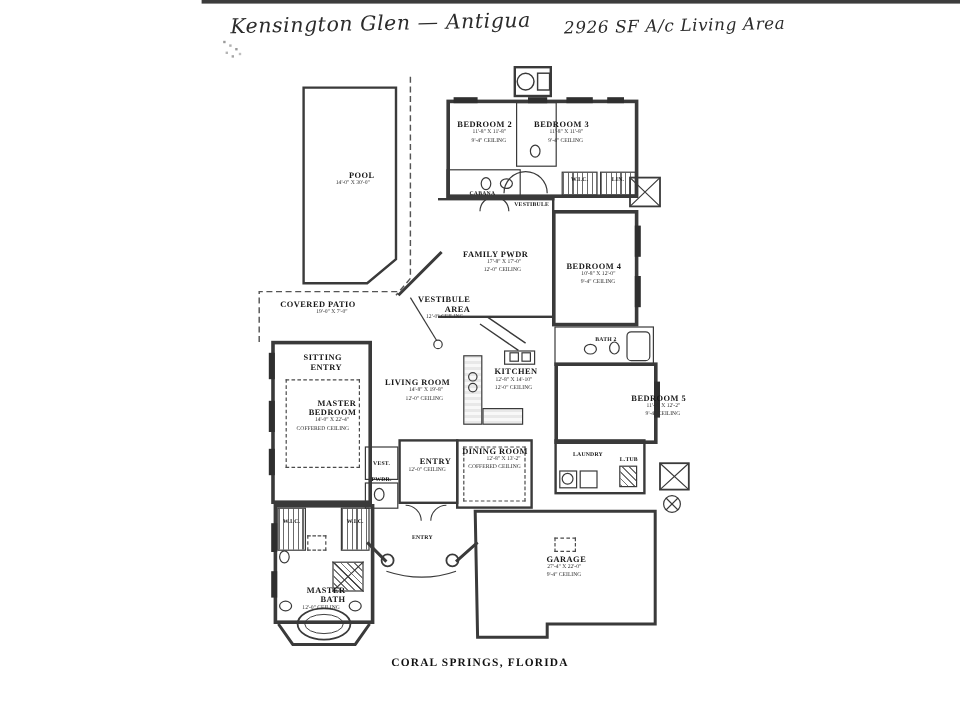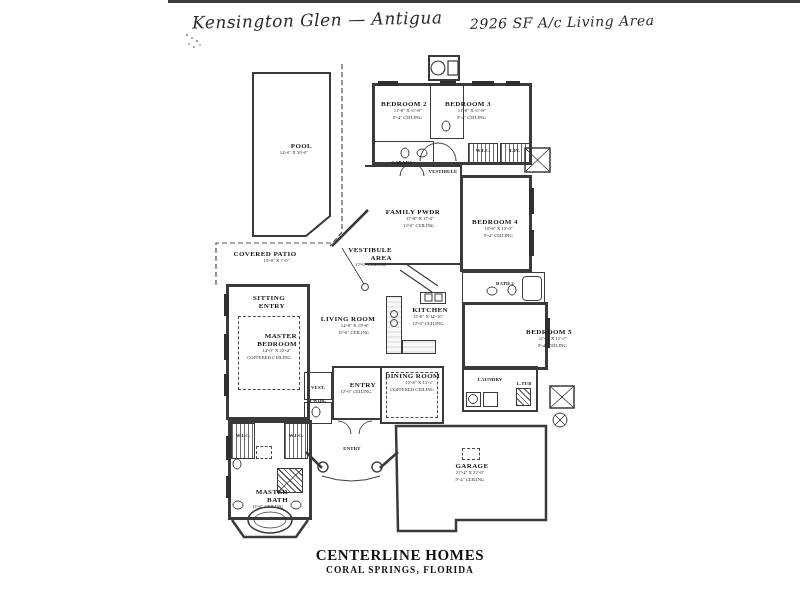--- a/index.html
+++ b/index.html
@@ -311,17 +311,16 @@
 
     <div class="lbl" style="left:470px;top:462px;">
       <div class="rname">GARAGE</div>
       <div class="rdim">27'-4" X 22'-0"</div>
       <div class="rdim">9'-4" CEILING</div>
     </div>
 
   </div>
 
   <div class="footer">
-    <div class="builder">CENTERLINE HOMES</div>
     <div class="location">CORAL SPRINGS, FLORIDA</div>
   </div>
 
 </div>
 
 </body></html>

